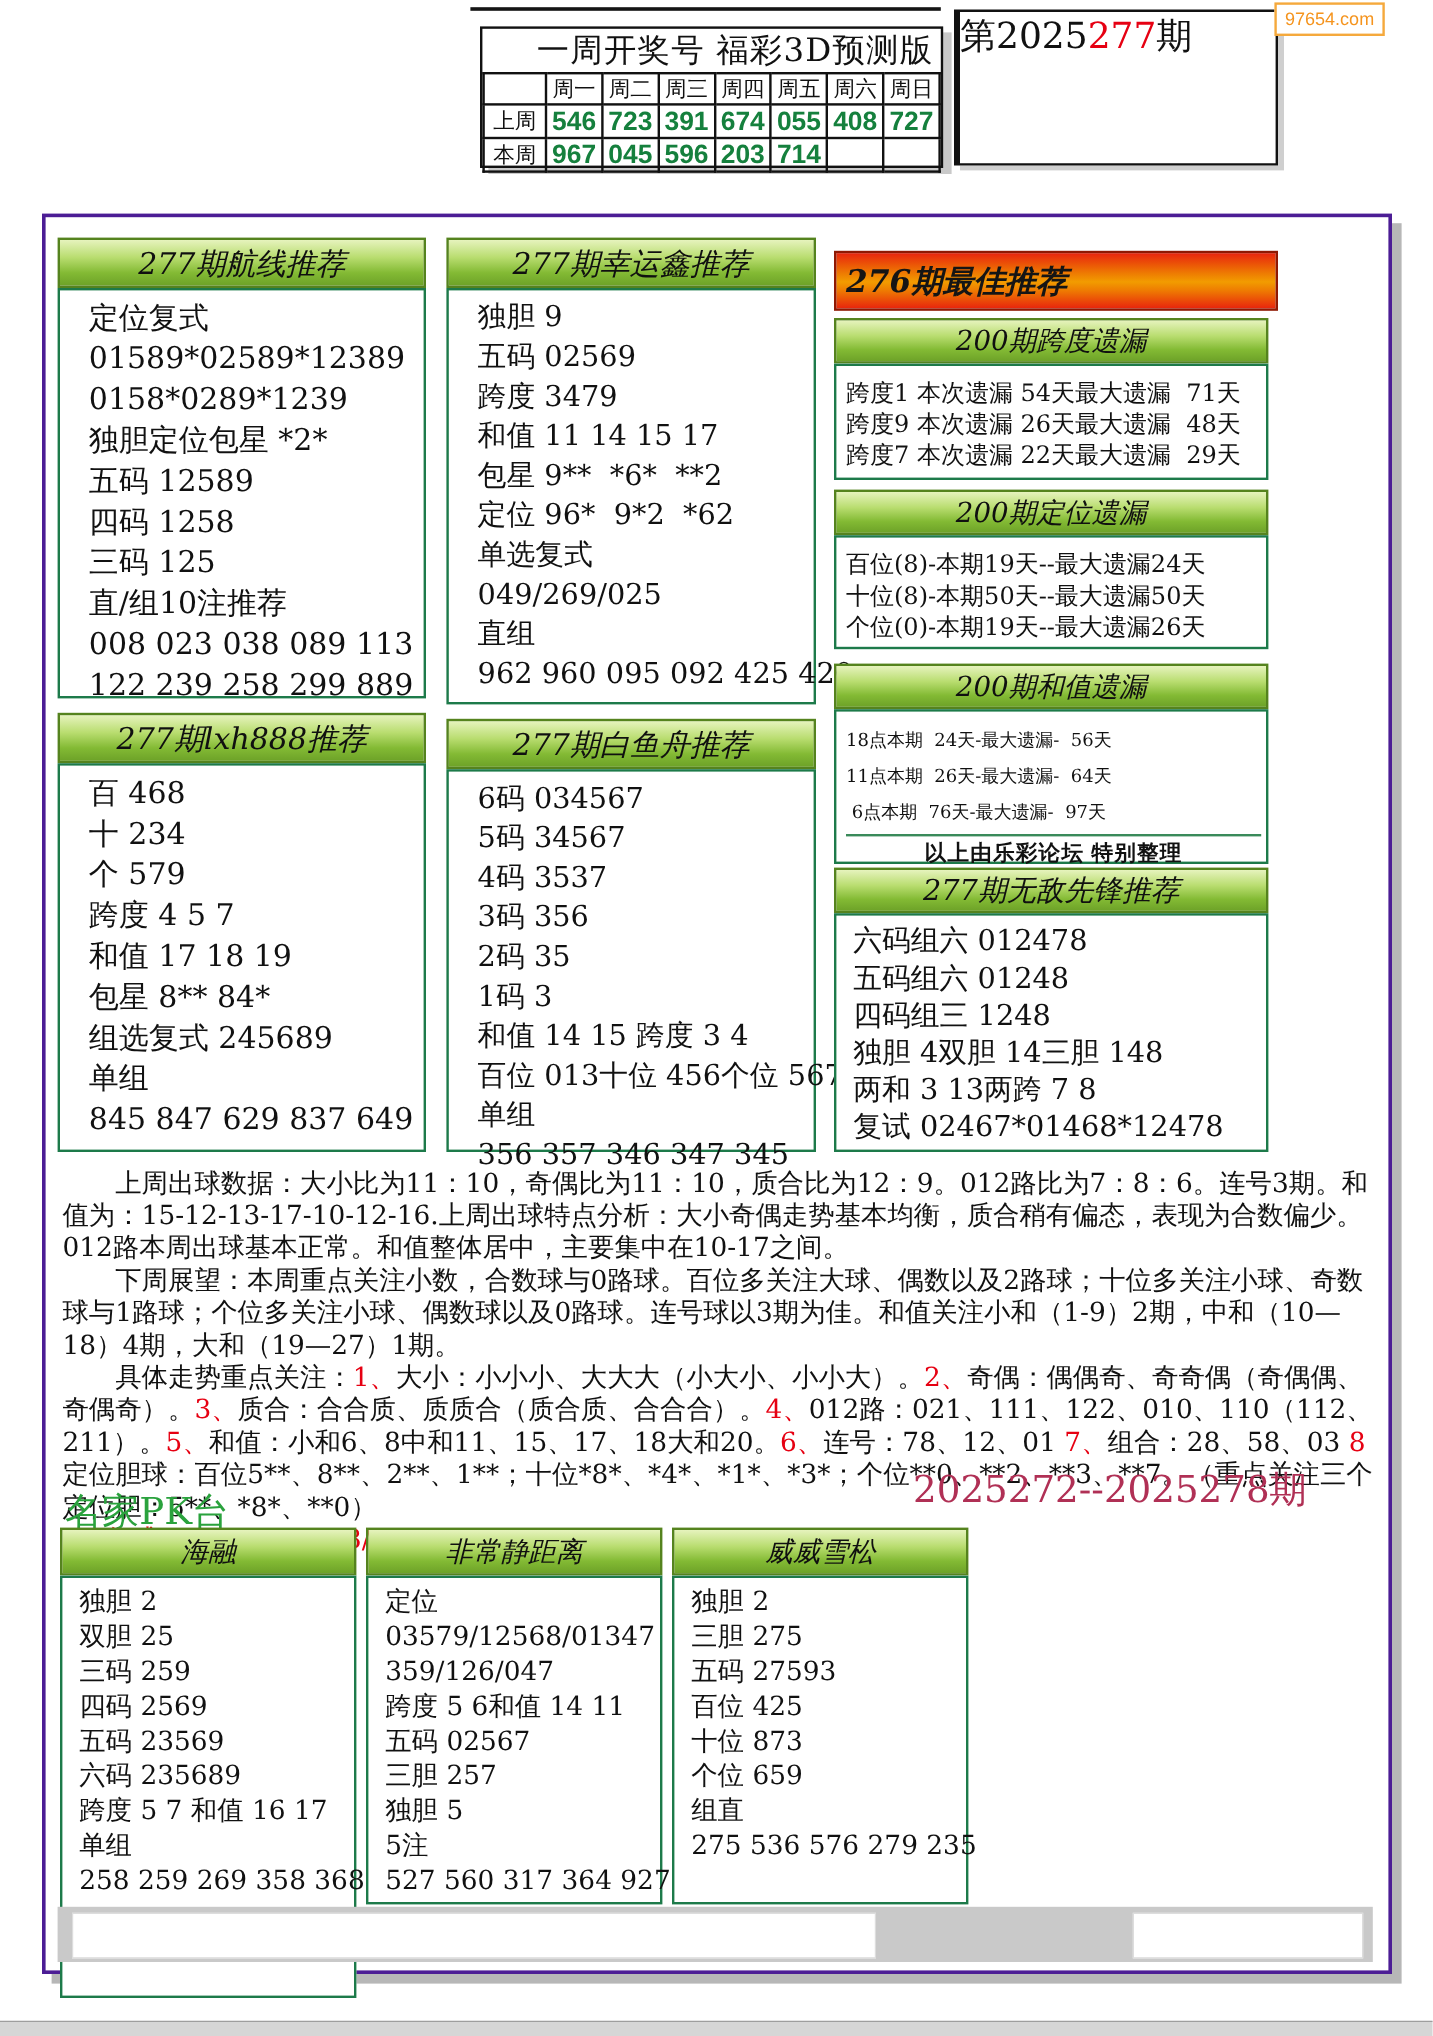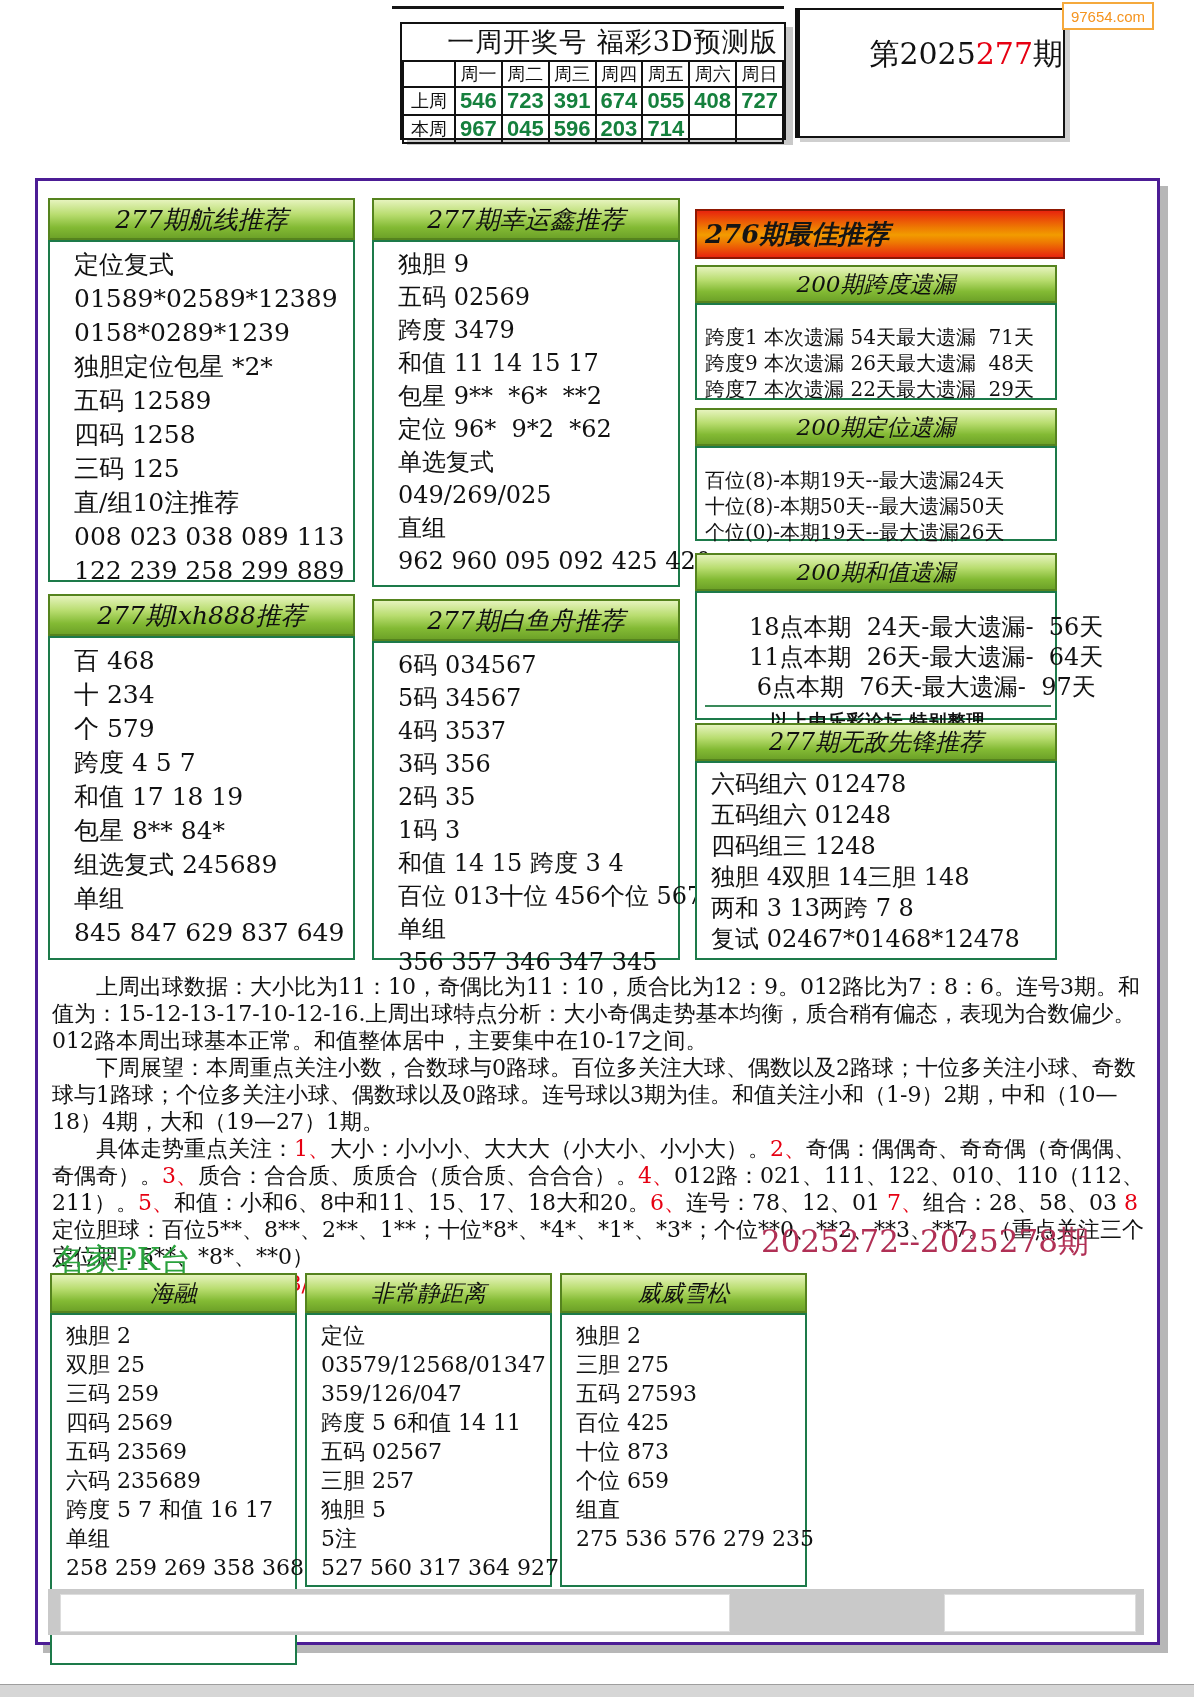--- a/index.html
+++ b/index.html
@@ -12,21 +12,21 @@
            background:#fff;box-shadow:7px 5px 0 #c9c9c9;}
   .weektitle{height:36px;display:flex;align-items:center;justify-content:center;
              font-size:27px;letter-spacing:1px;padding-left:39px;}
   .weektable{border-collapse:collapse;width:100%;table-layout:fixed;}
   .weektable td{border:2px solid #111;text-align:center;padding:0;height:24px;font-size:19px;}
   .weektable td.num{font-family:"Liberation Sans","DejaVu Sans",sans-serif;font-weight:bold;
                     color:#15803d;font-size:22px;height:25px;}
   .weektable td.lab{font-size:18px;}
   .issuebox{position:absolute;left:795px;top:8px;width:263px;height:126px;border:2px solid #111;
             border-left:5px solid #111;background:#fff;box-shadow:5px 4px 0 #cfcfcf;}
-  .issuetext{margin-top:24px;text-align:right;font-size:30px;}
+  .issuetext{text-align:left;font-size:30px;}
   .issuetext .red{color:#e60012;}
   .watermark{position:absolute;left:1062px;top:2px;width:88px;height:24px;border:2px solid #f5a93c;
              background:#fff;color:#f5941e;font-family:"Liberation Sans",sans-serif;font-size:15px;
              display:flex;align-items:center;justify-content:center;}
 
   
   .outer{position:absolute;left:35px;top:178px;width:1119px;height:1461px;border:3px solid #4c1d95;
          background:#fff;box-shadow:8px 8px 0 #b7b7b7;}
 
   .panel{position:absolute;}
@@ -39,23 +39,23 @@
   .pline{white-space:pre;}
   .f25 .pline{font-size:25px;line-height:34px;}
   .f24 .pline{font-size:24px;line-height:33px;}
   .f23d .pline{font-size:24px;line-height:31px;}
 
   .banner{position:absolute;height:46px;border:2px solid #8f1802;
           background:linear-gradient(180deg,#e8250d 0%,#ee7a02 36%,#f29c00 52%,#ee7a02 68%,#e8250d 100%);
           display:flex;align-items:center;padding-left:8px;
           font-size:26px;font-weight:bold;font-style:italic;color:#151515;}
   .ohead{height:34px;font-size:23px;}
-  .obody{padding:19px 4px 0 8px;}
+  .obody{padding:9px 4px 0 8px;}
   .obody .pline{font-size:20px;line-height:26px;}
-  .hz .pline{font-size:24px;line-height:30px;margin-left:44px;}
+  .hz .pline{font-size:15px;line-height:30px;}
   .hzline{border-top:2px solid #3a8a5a;margin:3px 0 2px;}
   .hzfooter{text-align:center;font-family:"Liberation Sans","DejaVu Sans",sans-serif;
             font-weight:bold;font-size:18px;letter-spacing:1px;padding-bottom:4px;}
 
   .analysis{position:absolute;left:14px;top:792px;width:1094px;font-size:22px;line-height:27px;}
   .analysis p{margin:0;text-indent:44px;}
   .analysis .red{color:#e60012;}
   .redline{margin-top:3px;margin-left:118px;text-indent:0 !important;color:#e60012;}
 
   .pktitle{position:absolute;left:16px;top:1058px;font-size:31px;color:#2aa23d;}

